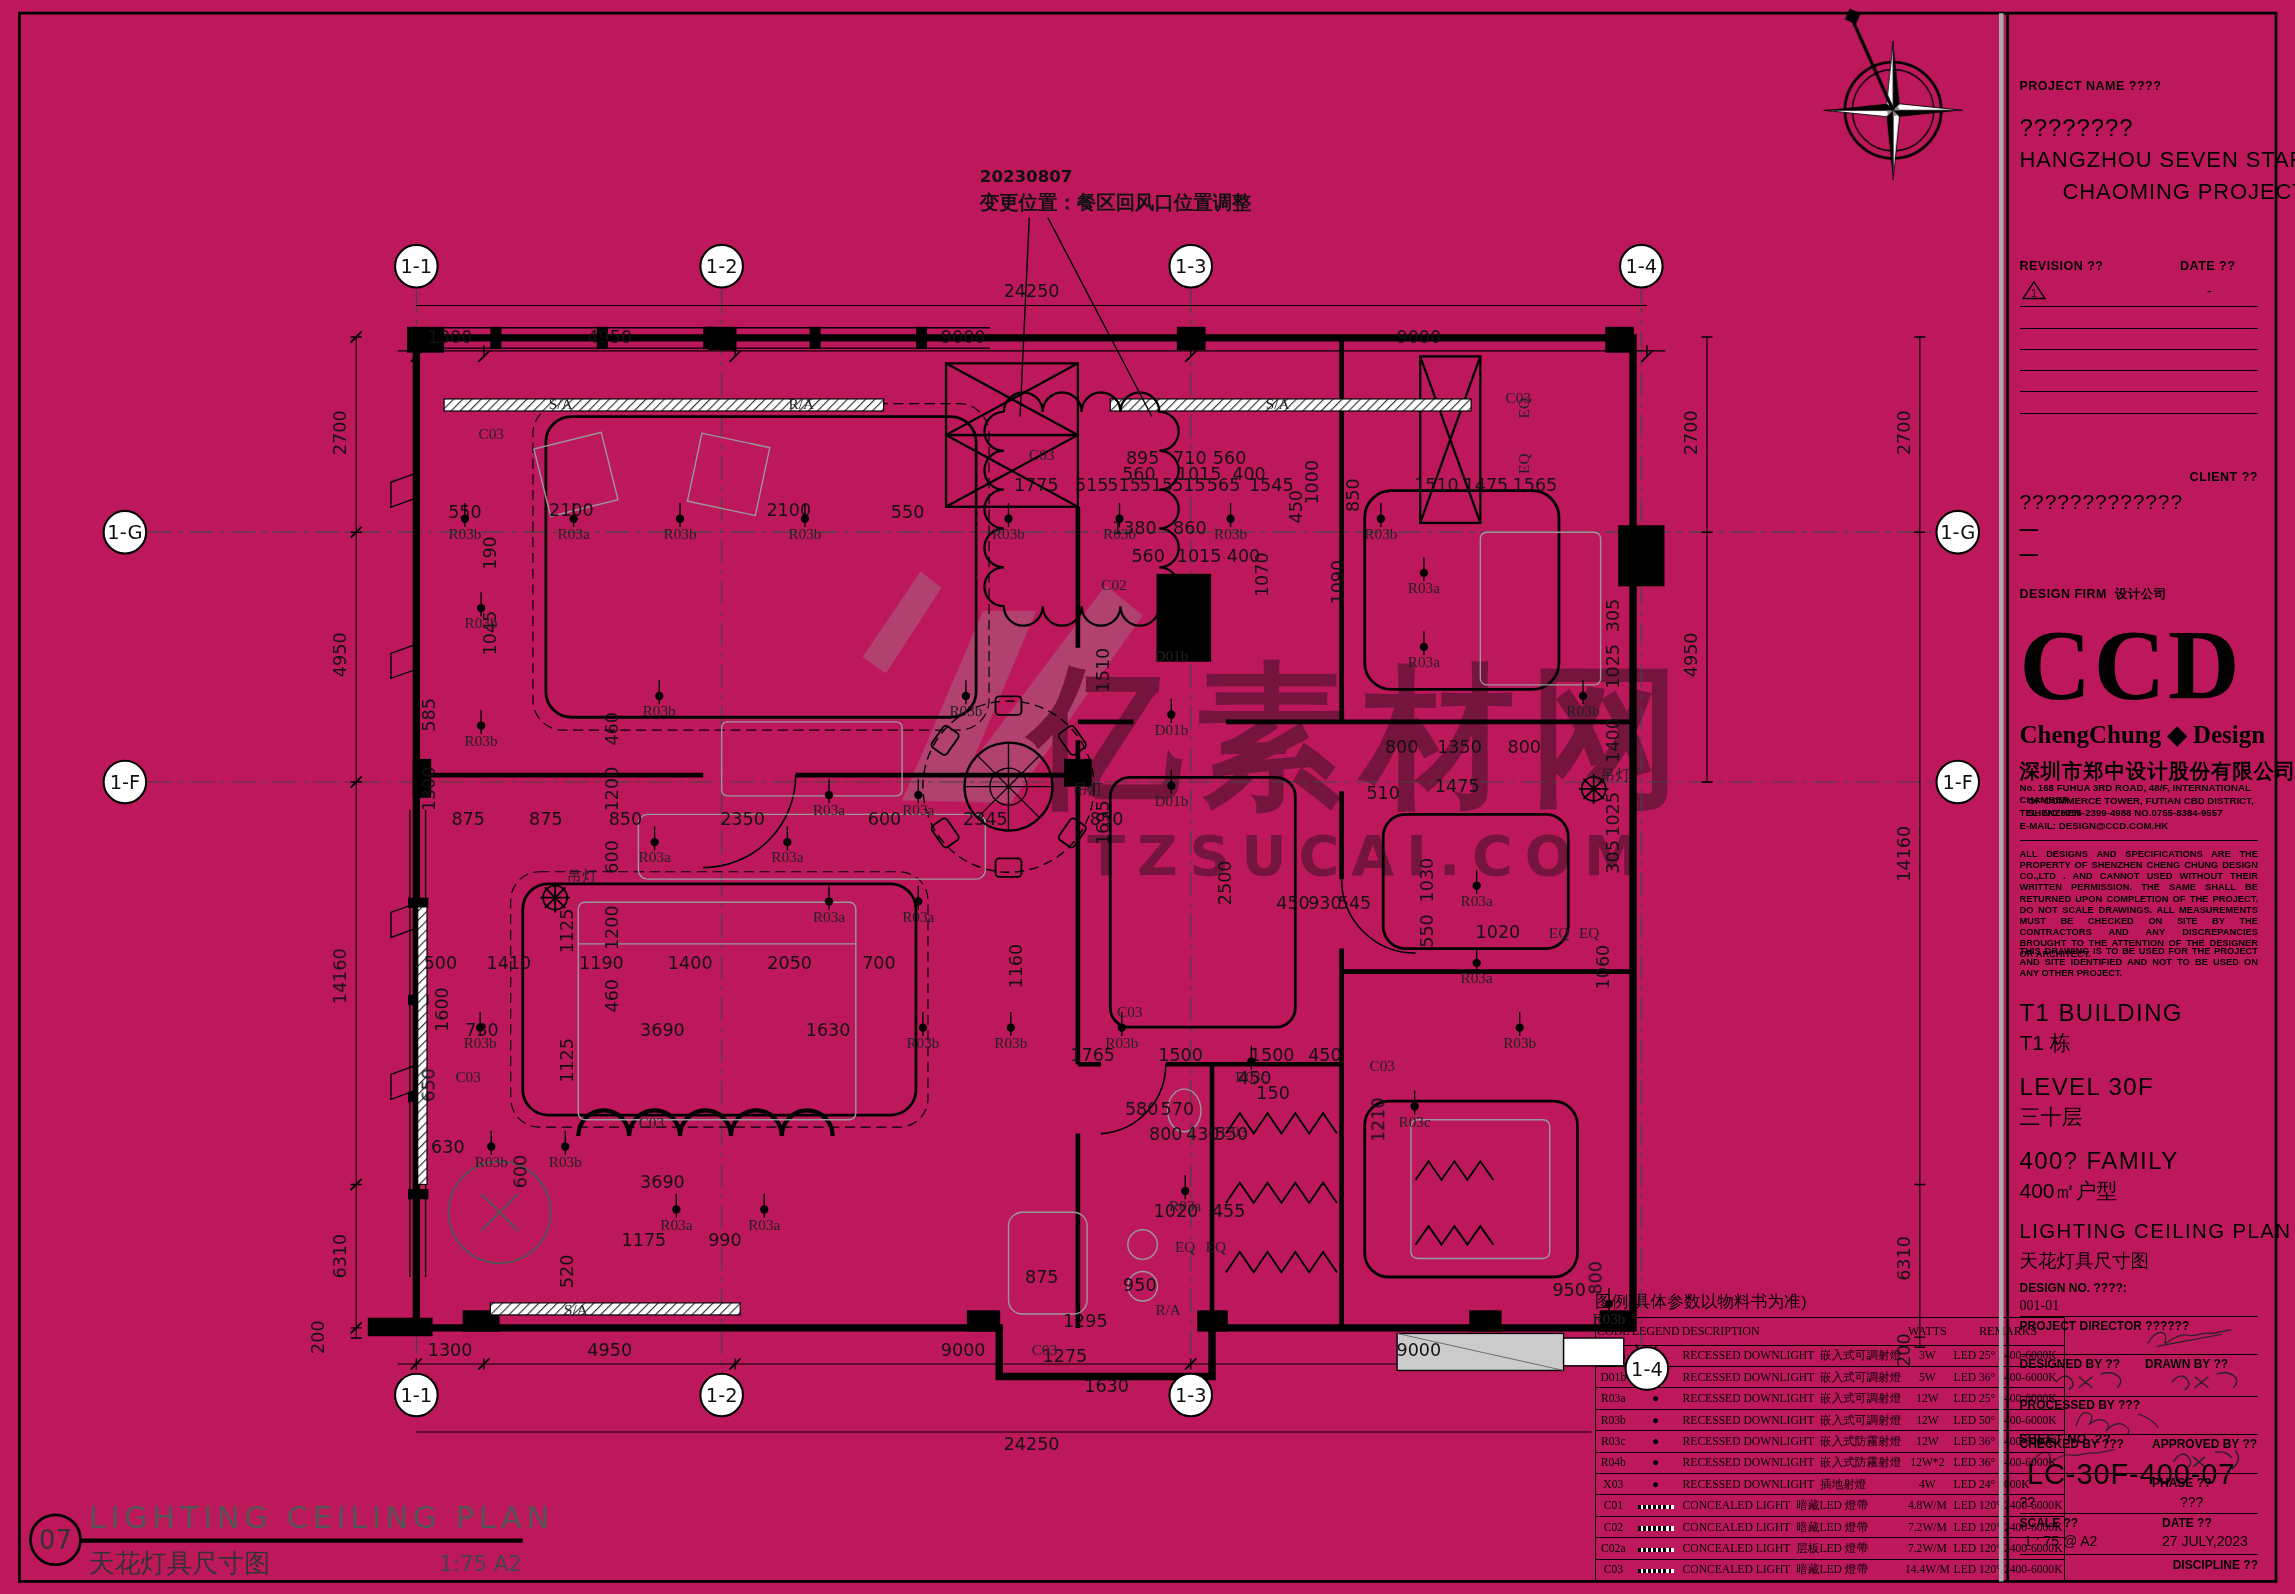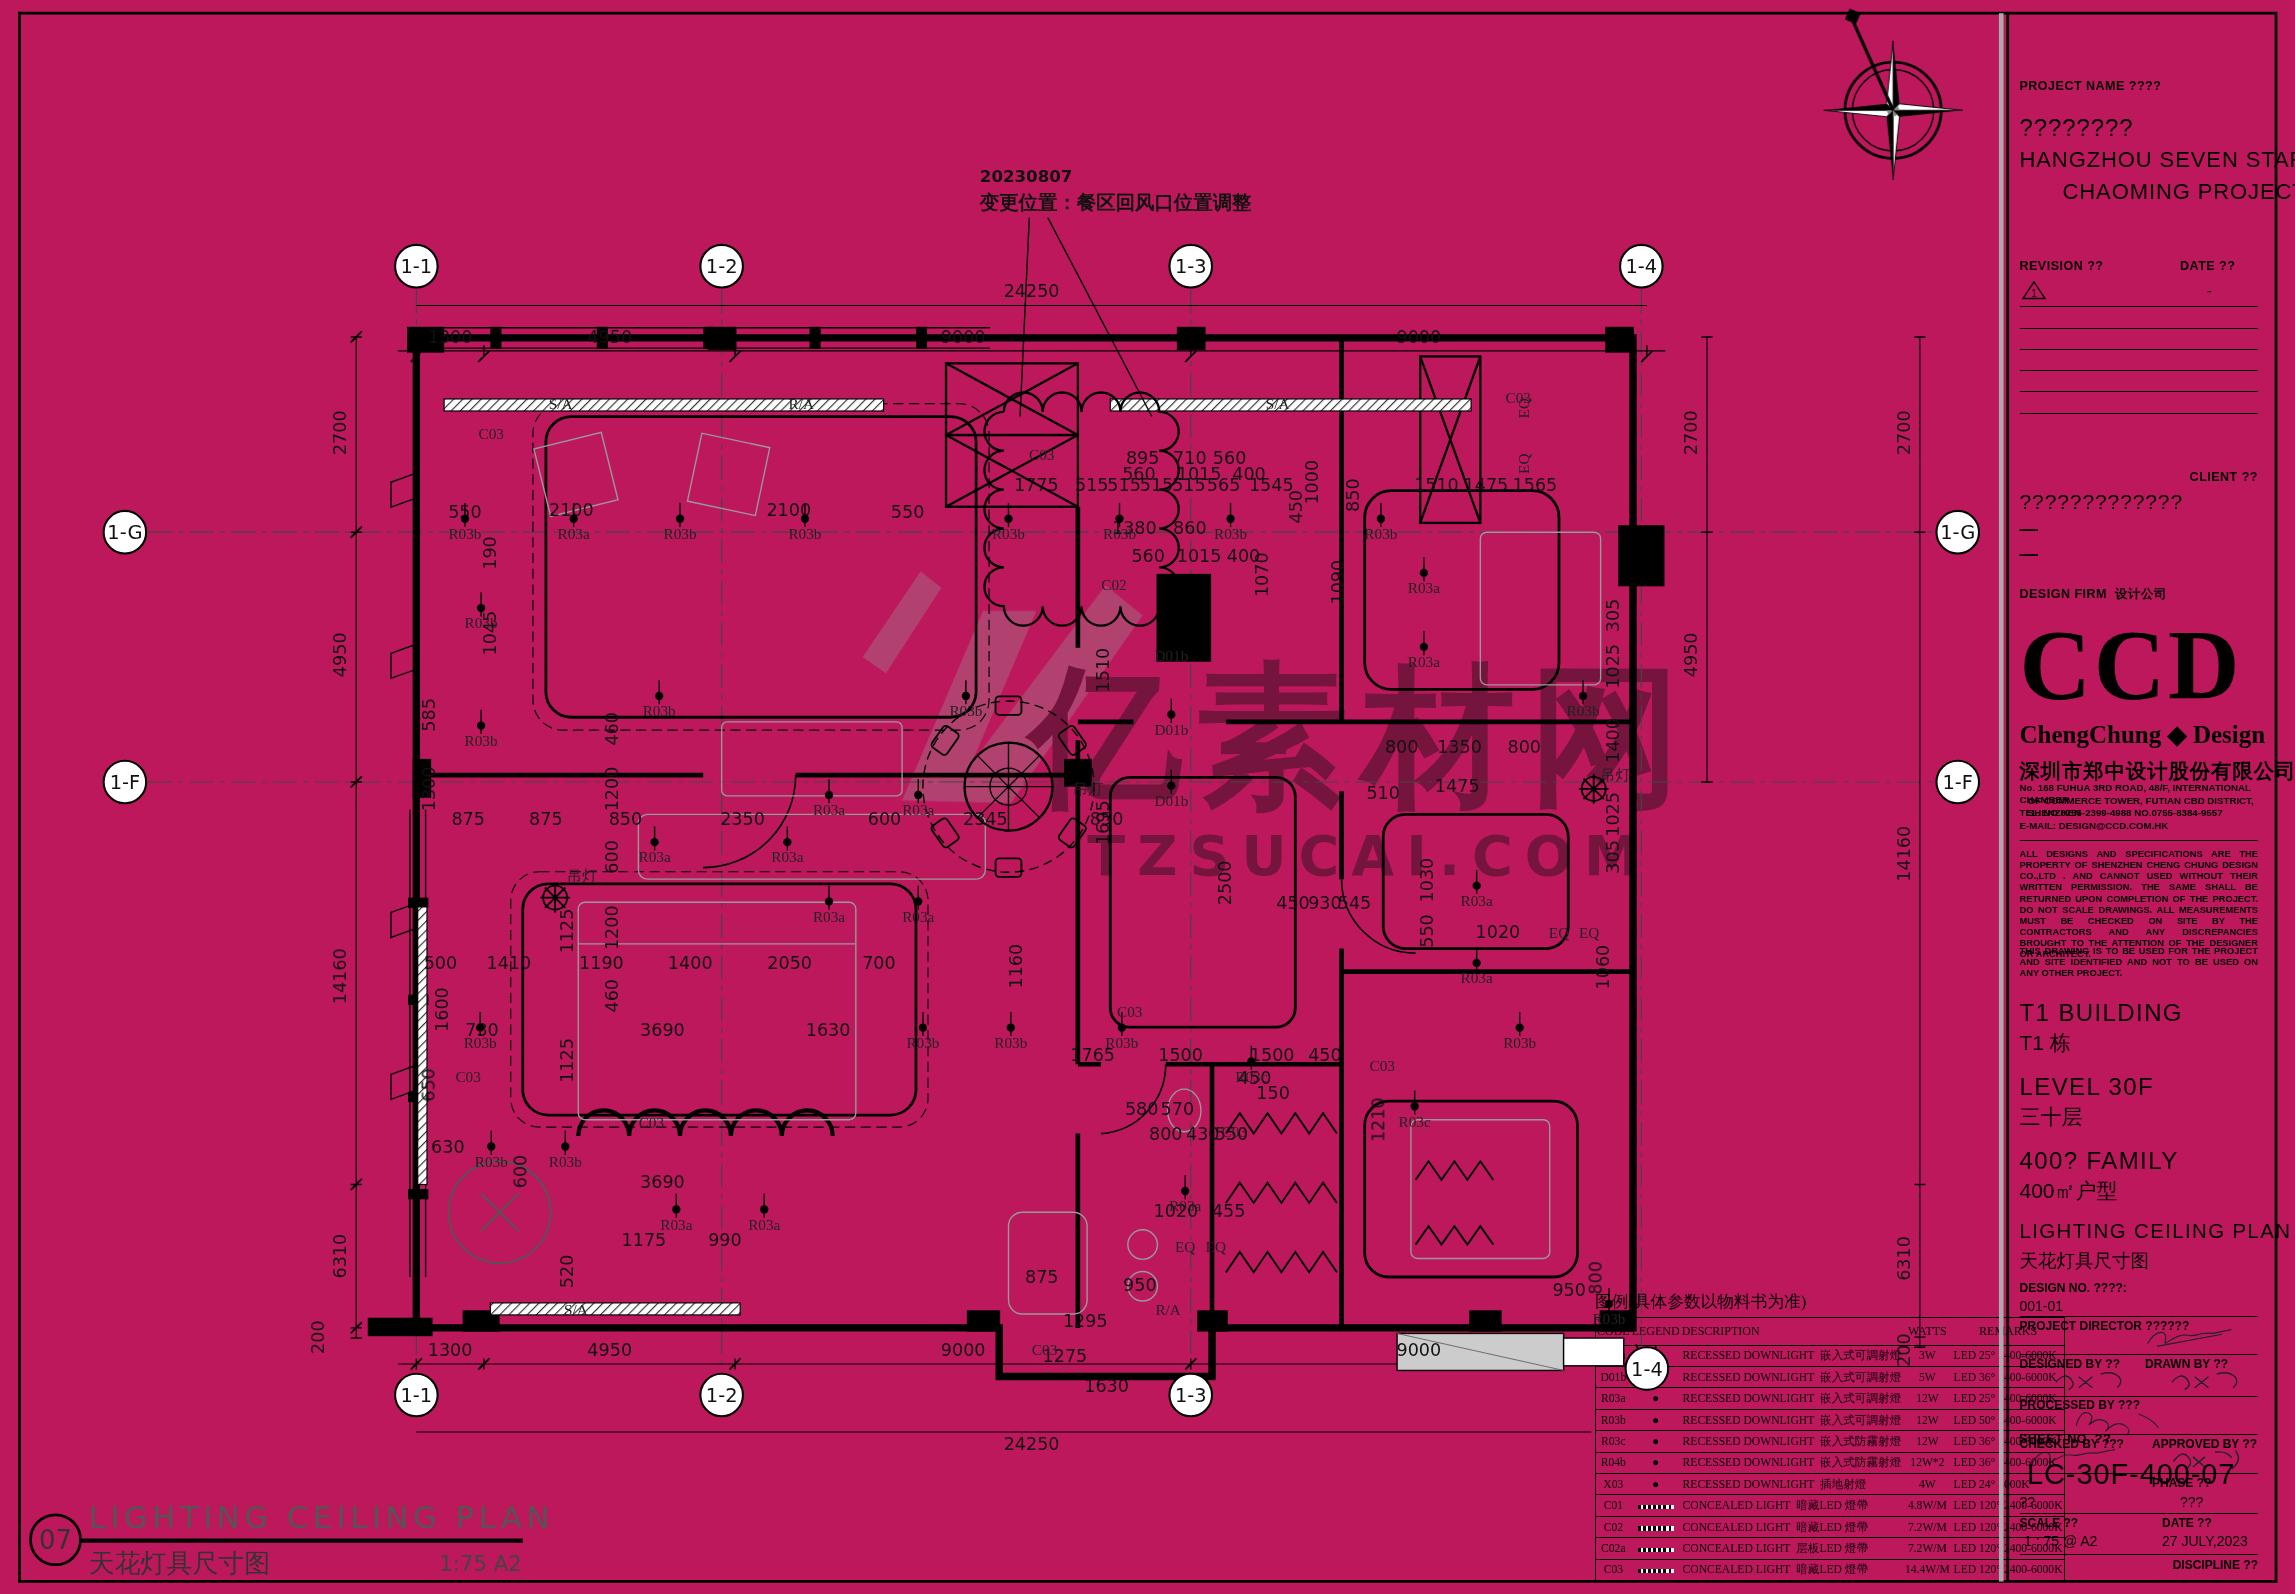--- a/index.html
+++ b/index.html
@@ -109,21 +109,21 @@
     <div class="tb srow" style="top:1207px;"></div>
     <div class="tb srow" style="top:1209px;"></div>
 
     <div class="tb srow" style="top:1209px;"></div>
 
     <div class="tb srow" style="top:1210px;"></div>
 
     <div class="tb srow" style="top:1211px;"></div>
 
     <div class="tb srow" style="top:1268px;">DESIGN  NO.      ????:</div>
-    <div class="tb sval" style="top:1285px;">001-01</div>
+    <div class="tb sval" style="top:1285px;font-family:Liberation Serif, serif;">001-01</div>
     <div class="hline" style="top:1303px;"></div>
     <div class="tb srow" style="top:1306px;">PROJECT  DIRECTOR      ??????</div>
     <svg class="sig" style="left:130px;top:1310px;" width="93" height="30" viewBox="0 0 200 64">
         <path d="M10,44 C30,10 55,16 48,38 C42,56 70,20 95,26 C115,31 120,18 150,22 L190,14 M30,50 L170,24" fill="none" stroke="#222" stroke-width="2.5"></path>
       </svg>
     <div class="hline" style="top:1341px;"></div>
     <div class="tb srow" style="top:1344px;">DESIGNED  BY    ??</div>
     <div class="tb srow" style="top:1344px;left:132px;">DRAWN  BY      ??</div>
     <svg class="sig" style="left:37px;top:1351px;" width="83" height="32" viewBox="0 0 180 70">
         <path d="M12,40 q20,-24 34,-6 q10,14 -6,22 M62,28 l30,24 M92,28 l-30,24 M110,22 q26,-8 40,6 q10,12 -4,24" fill="none" stroke="#222" stroke-width="3"></path>

